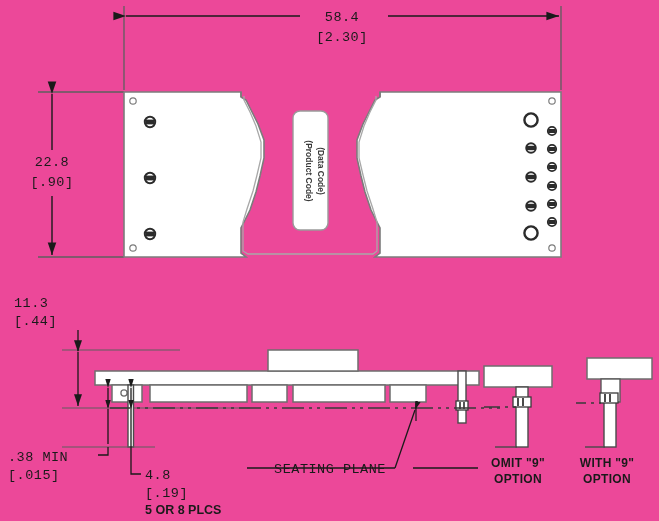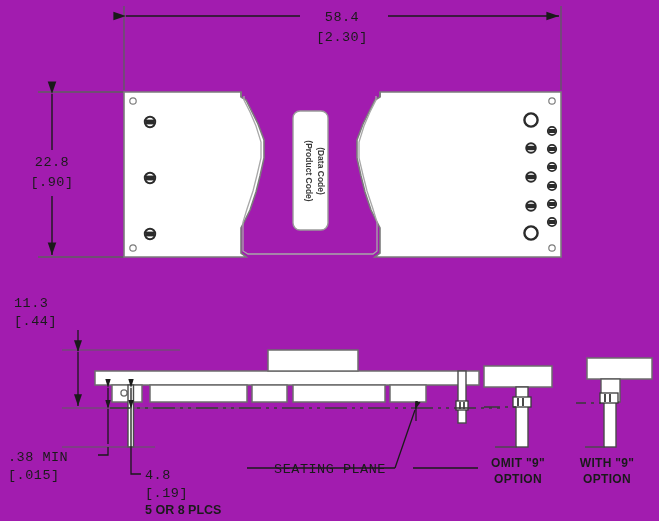--- a/index.html
+++ b/index.html
@@ -8,21 +8,21 @@
     padding: 0;
     background: #ffffff;
   }
   body {
     font-family: "Liberation Sans", sans-serif;
   }
   #drawing-root {
     position: relative;
     width: 659px;
     height: 521px;
-    background: #a21caf;
+    background: #ec4899;
     overflow: hidden;
   }
   #drawing-svg {
     display: block;
     width: 659px;
     height: 521px;
   }
   .dim-text {
     font-family: "Liberation Mono", monospace;
     font-size: 13.5px;

